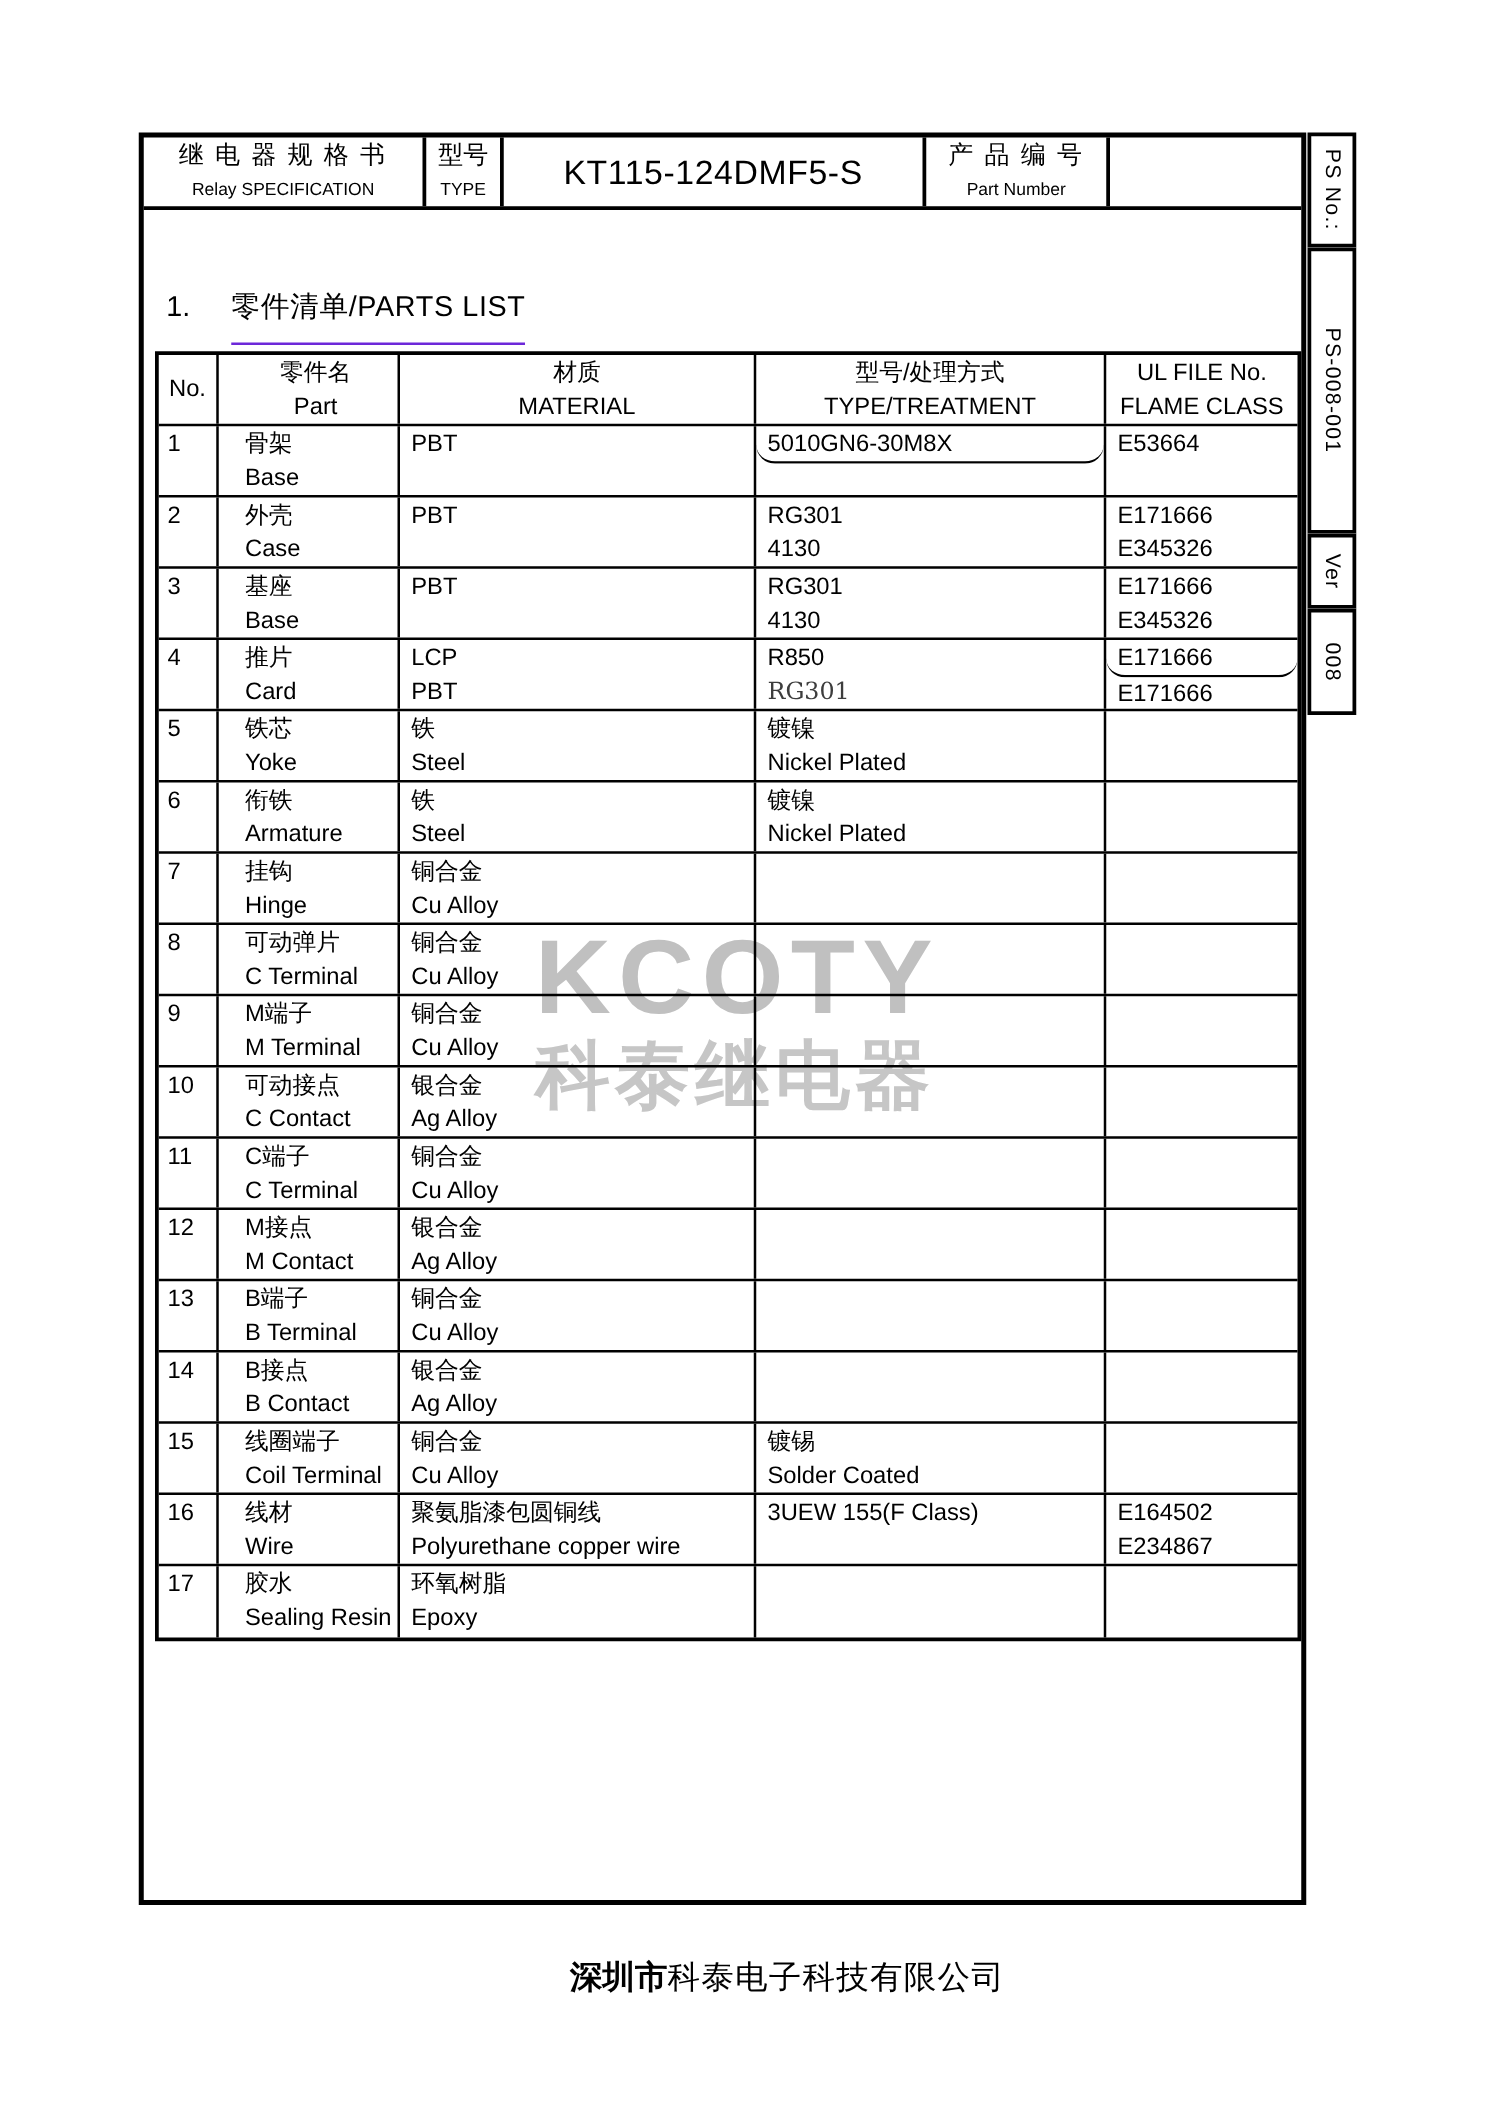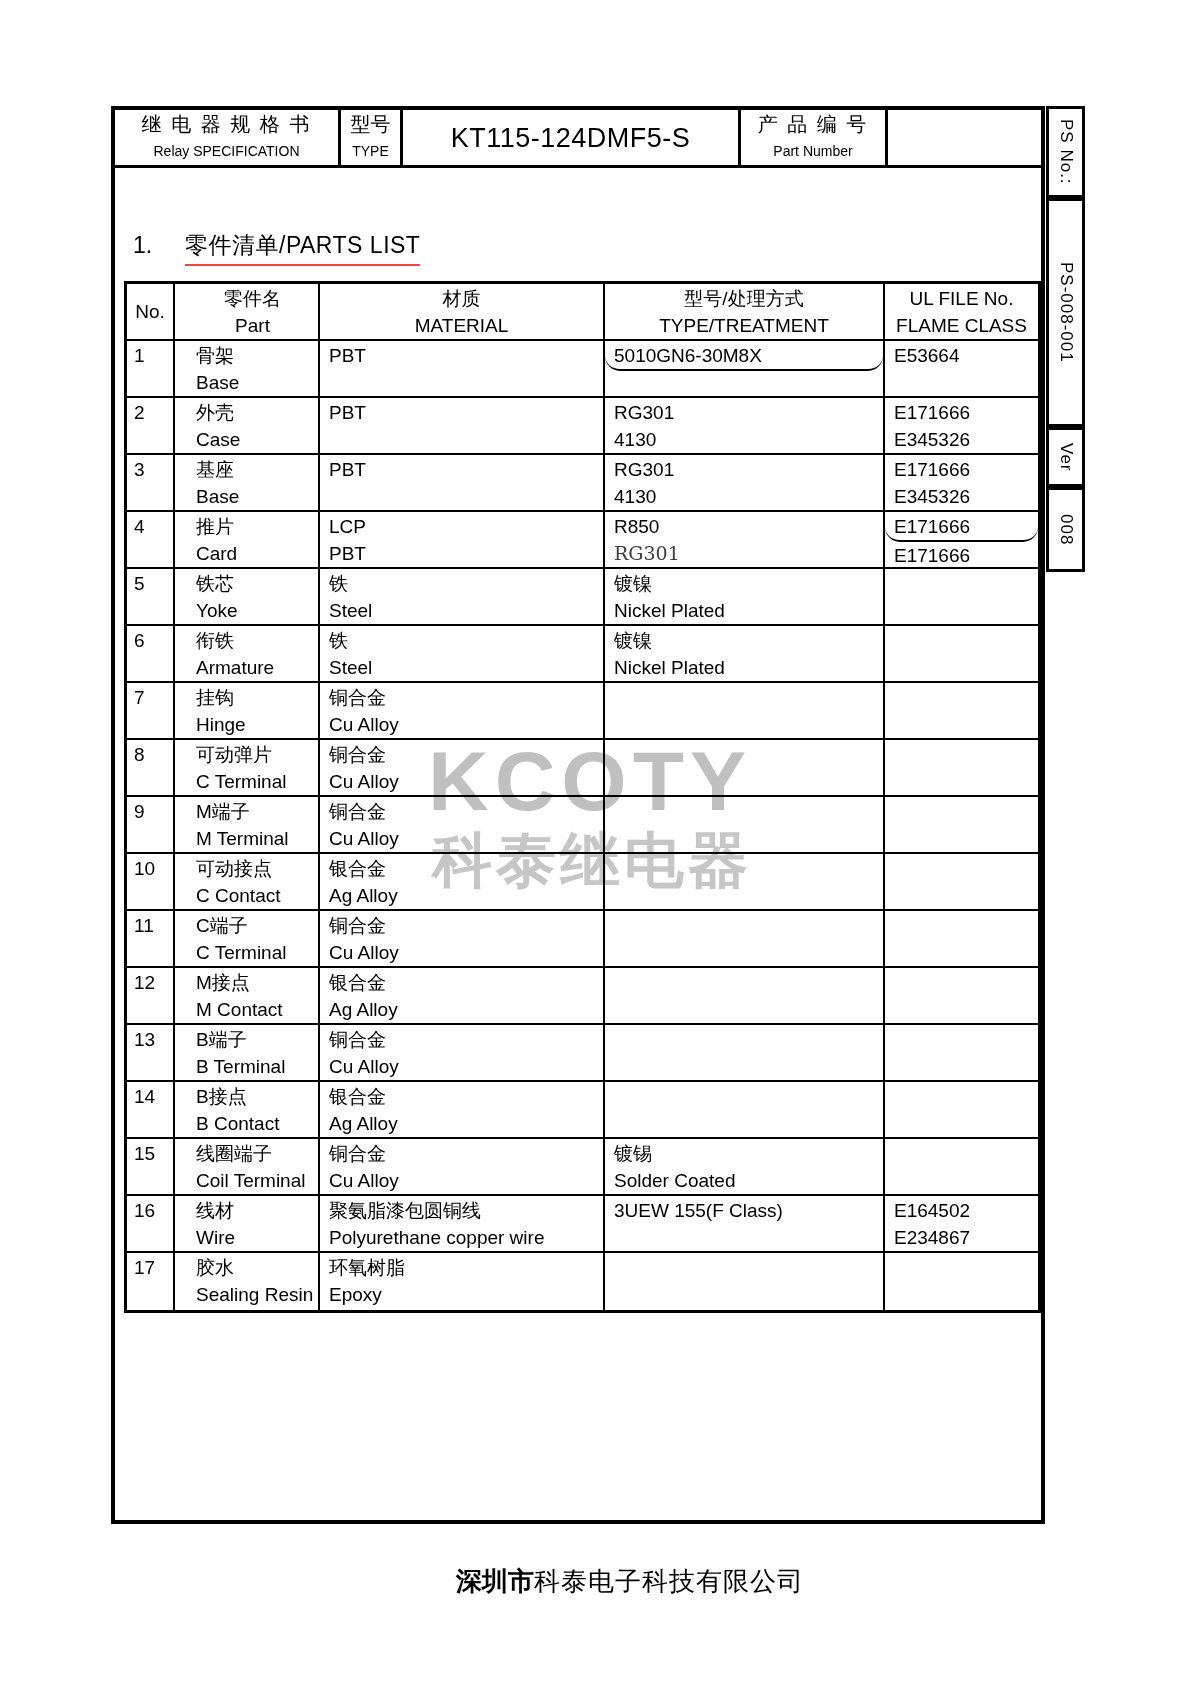--- a/index.html
+++ b/index.html
@@ -22,29 +22,29 @@
     box-sizing:border-box;border-right:3px solid #000;
     display:flex;flex-direction:column;justify-content:center;align-items:center;
     overflow:hidden;
   }
   .doc-header .hcell:last-child{border-right:none;}
   .hc1{width:226px;}
   .hc2{width:62px;}
   .hc3{width:338px;}
   .hc4{width:147px;}
   .hc5{flex:1;}
-  .hline-cn{font-size:20px;line-height:27px;letter-spacing:2px;white-space:nowrap;}
+  .hline-cn{font-size:20px;line-height:27px;letter-spacing:2px;white-space:nowrap;font-family:Liberation Serif, serif;}
   .hline-en{font-size:14px;line-height:26px;white-space:nowrap;}
   .type-value{font-size:27px;line-height:30px;letter-spacing:.5px;white-space:nowrap;}
   
   .section-title{position:absolute;left:133px;top:231px;font-size:23px;line-height:28px;white-space:nowrap;}
   .section-number{display:inline-block;width:52px;}
-  .section-text{border-bottom:2px solid #ef4444;padding-bottom:6px;letter-spacing:.5px;}
-  
-  .watermark{position:absolute;left:428px;top:740px;z-index:1;text-align:right;pointer-events:none;}
+  .section-text{border-bottom:2px solid #6d28d9;padding-bottom:16px;letter-spacing:.5px;}
+  
+  .watermark{position:absolute;left:428px;top:740px;z-index:1;text-align:left;pointer-events:none;}
   .wm1{font-size:84px;line-height:82px;font-weight:700;letter-spacing:6px;color:#c0c0c0;white-space:nowrap;}
   .wm2{font-size:60px;line-height:62px;font-weight:700;letter-spacing:4px;color:#c6c6c6;margin-top:8px;white-space:nowrap;}
   
   .parts-table{
     position:absolute;left:124px;top:281px;width:917px;
     border:3px solid #000;box-sizing:border-box;z-index:2;background:transparent;
   }
   .trow{display:flex;height:57px;border-bottom:2px solid #000;box-sizing:border-box;background:transparent;}
   .trow:last-child{border-bottom:none;}
   .cell{box-sizing:border-box;border-right:2px solid #000;overflow:hidden;}

